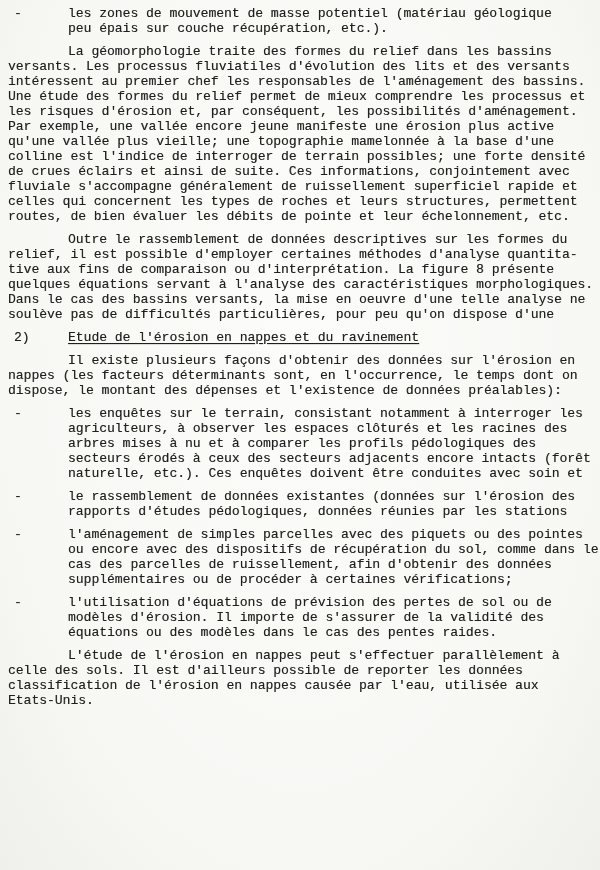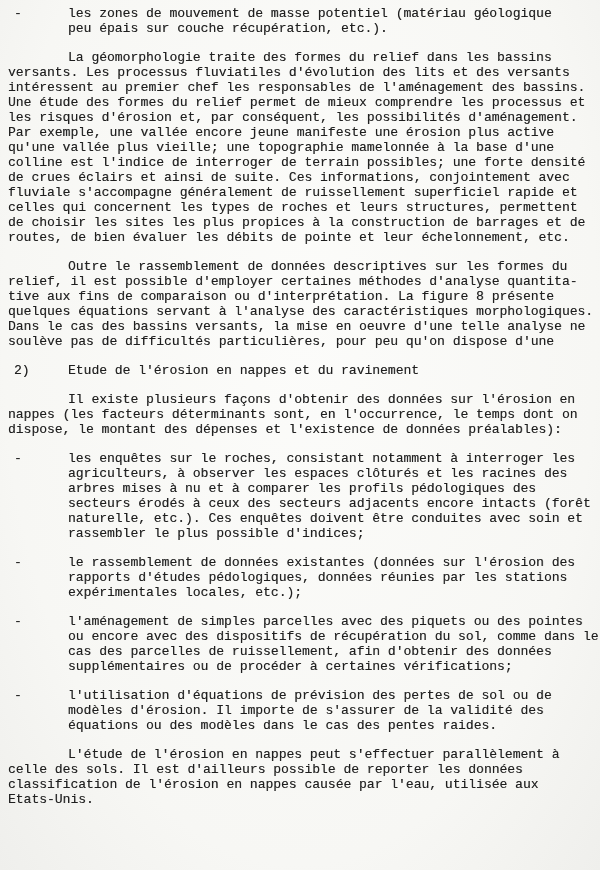--- a/index.html
+++ b/index.html
@@ -22,21 +22,21 @@
     color: #1f1f1f;
     text-shadow: 0.3px 0.3px 0 rgba(25,25,25,0.45);
   }
   .text-body { width: 100%; }
   .line {
     height: 15px;
     line-height: 15px;
     white-space: pre;
     overflow: visible;
   }
-  .block { margin-top: 14px; }
+  .block { margin-top: 8px; }
   .block:first-child { margin-top: 0; }
   .para .line.first { text-indent: 60px; }
   .bullet {
     position: relative;
     padding-left: 60px;
   }
   .bullet .dash {
     position: absolute;
     left: 6px;
     top: 0;
@@ -51,20 +51,21 @@
     white-space: pre;
   }
   .heading .num {
     position: absolute;
     left: 6px;
     top: 0;
     height: 15px;
     line-height: 15px;
   }
   .heading .title {
+    text-decoration: underline;
     text-underline-offset: 2px;
   }
 </style>
 </head>
 <body>
 
 <div class="page">
   <div class="text-body" id="text-body">
       <div class="block bullet">
         <span class="dash">-</span>
@@ -76,51 +77,48 @@
         <div class="line">versants. Les processus fluviatiles d'évolution des lits et des versants</div>
         <div class="line">intéressent au premier chef les responsables de l'aménagement des bassins.</div>
         <div class="line">Une étude des formes du relief permet de mieux comprendre les processus et</div>
         <div class="line">les risques d'érosion et, par conséquent, les possibilités d'aménagement.</div>
         <div class="line">Par exemple, une vallée encore jeune manifeste une érosion plus active</div>
         <div class="line">qu'une vallée plus vieille; une topographie mamelonnée à la base d'une</div>
         <div class="line">colline est l'indice de interroger de terrain possibles; une forte densité</div>
         <div class="line">de crues éclairs et ainsi de suite. Ces informations, conjointement avec</div>
         <div class="line">fluviale s'accompagne généralement de ruissellement superficiel rapide et</div>
         <div class="line">celles qui concernent les types de roches et leurs structures, permettent</div>
-        <div class="line">de choisir les sites les plus propices à la construction de barrages et de</div>
         <div class="line">routes, de bien évaluer les débits de pointe et leur échelonnement, etc.</div>
       </div>
       <div class="block para">
         <div class="line first">Outre le rassemblement de données descriptives sur les formes du</div>
         <div class="line">relief, il est possible d'employer certaines méthodes d'analyse quantita-</div>
         <div class="line">tive aux fins de comparaison ou d'interprétation. La figure 8 présente</div>
         <div class="line">quelques équations servant à l'analyse des caractéristiques morphologiques.</div>
         <div class="line">Dans le cas des bassins versants, la mise en oeuvre d'une telle analyse ne</div>
         <div class="line">soulève pas de difficultés particulières, pour peu qu'on dispose d'une</div>
       </div>
       <div class="block heading"><span class="num">2)</span><span class="title">Etude de l'érosion en nappes et du ravinement</span></div>
       <div class="block para">
         <div class="line first">Il existe plusieurs façons d'obtenir des données sur l'érosion en</div>
         <div class="line">nappes (les facteurs déterminants sont, en l'occurrence, le temps dont on</div>
         <div class="line">dispose, le montant des dépenses et l'existence de données préalables):</div>
       </div>
       <div class="block bullet">
         <span class="dash">-</span>
-        <div class="line">les enquêtes sur le roches, consistant notamment à interroger les</div>
+        <div class="line">les enquêtes sur le terrain, consistant notamment à interroger les</div>
         <div class="line">agriculteurs, à observer les espaces clôturés et les racines des</div>
         <div class="line">arbres mises à nu et à comparer les profils pédologiques des</div>
         <div class="line">secteurs érodés à ceux des secteurs adjacents encore intacts (forêt</div>
         <div class="line">naturelle, etc.). Ces enquêtes doivent être conduites avec soin et</div>
-        <div class="line">rassembler le plus possible d'indices;</div>
       </div>
       <div class="block bullet">
         <span class="dash">-</span>
         <div class="line">le rassemblement de données existantes (données sur l'érosion des</div>
         <div class="line">rapports d'études pédologiques, données réunies par les stations</div>
-        <div class="line">expérimentales locales, etc.);</div>
       </div>
       <div class="block bullet">
         <span class="dash">-</span>
         <div class="line">l'aménagement de simples parcelles avec des piquets ou des pointes</div>
         <div class="line">ou encore avec des dispositifs de récupération du sol, comme dans le</div>
         <div class="line">cas des parcelles de ruissellement, afin d'obtenir des données</div>
         <div class="line">supplémentaires ou de procéder à certaines vérifications;</div>
       </div>
       <div class="block bullet">
         <span class="dash">-</span>

